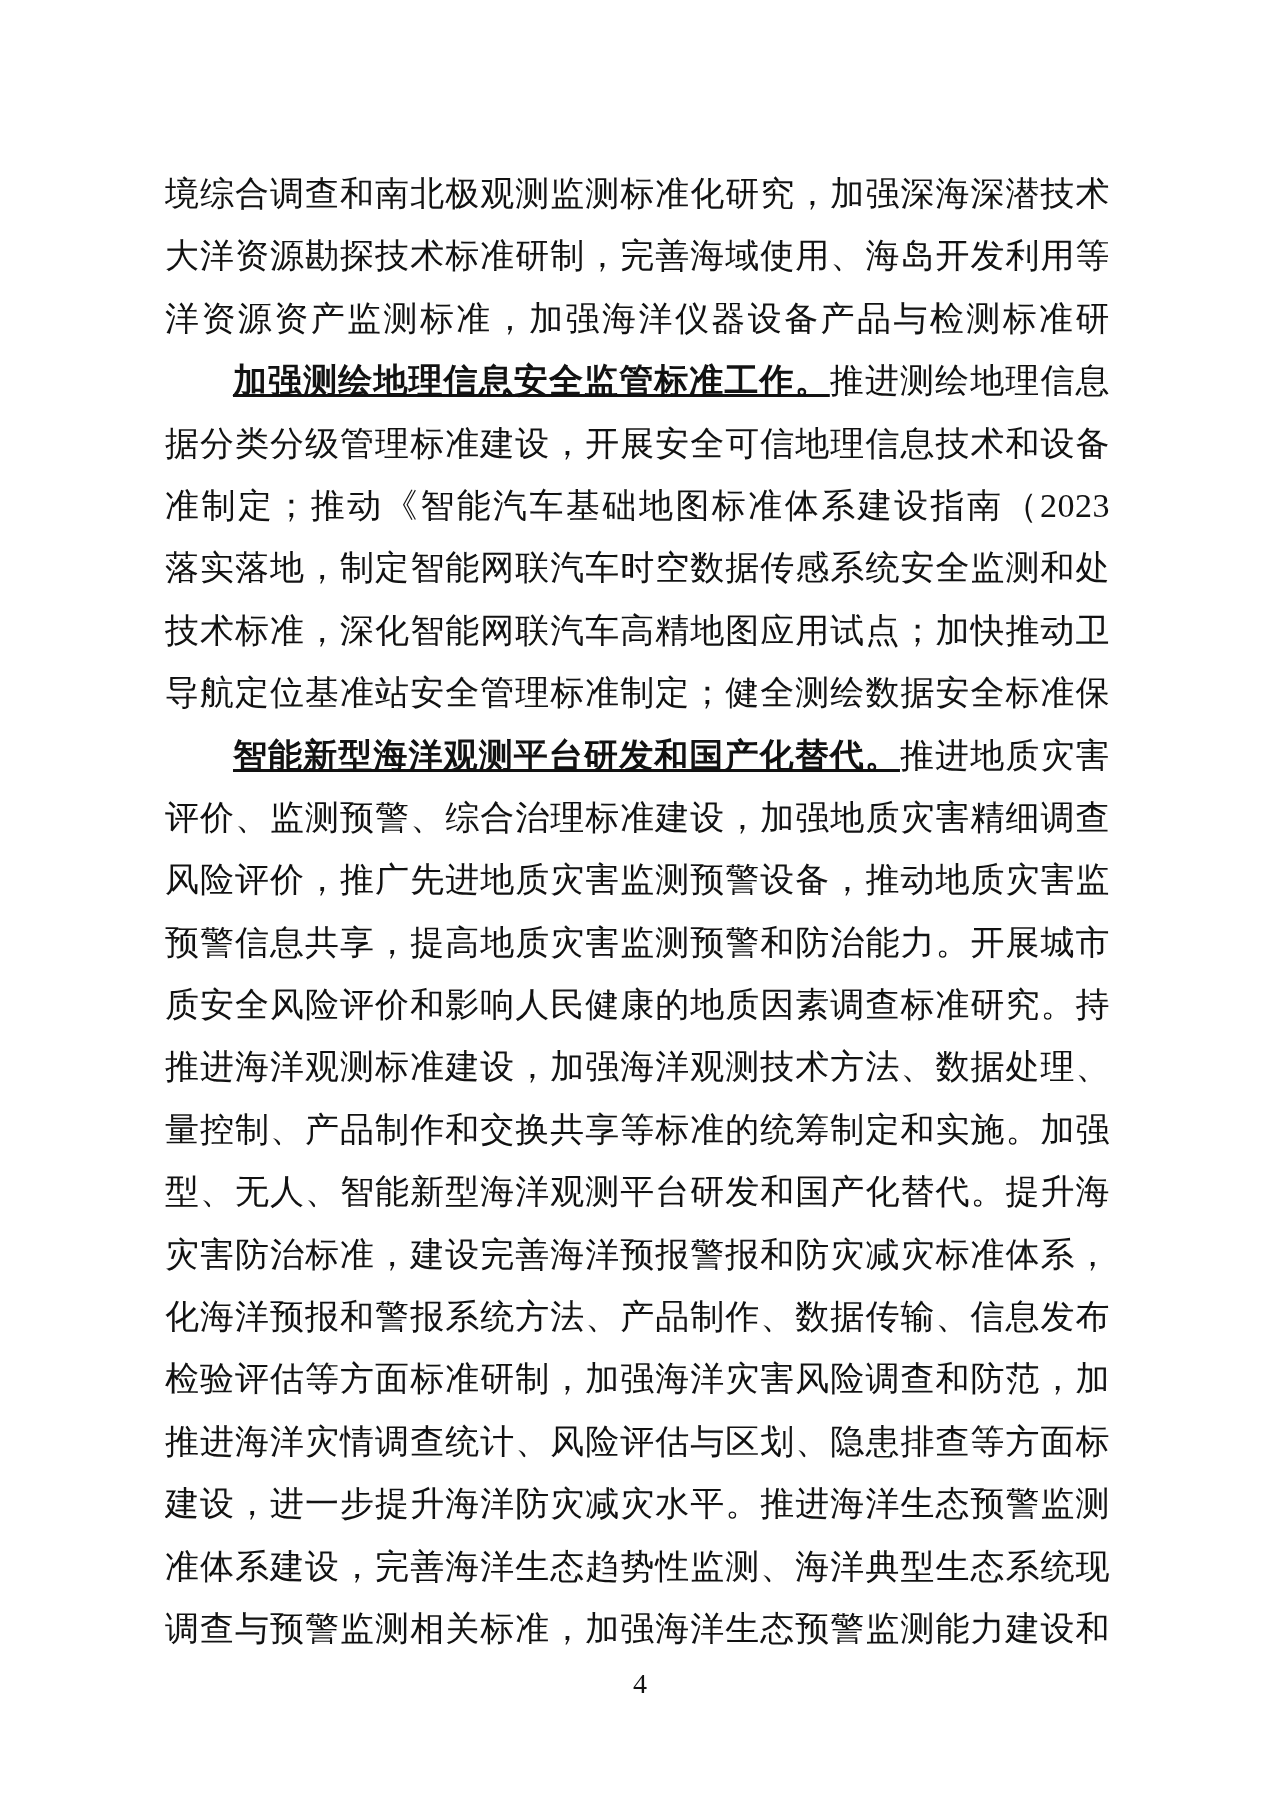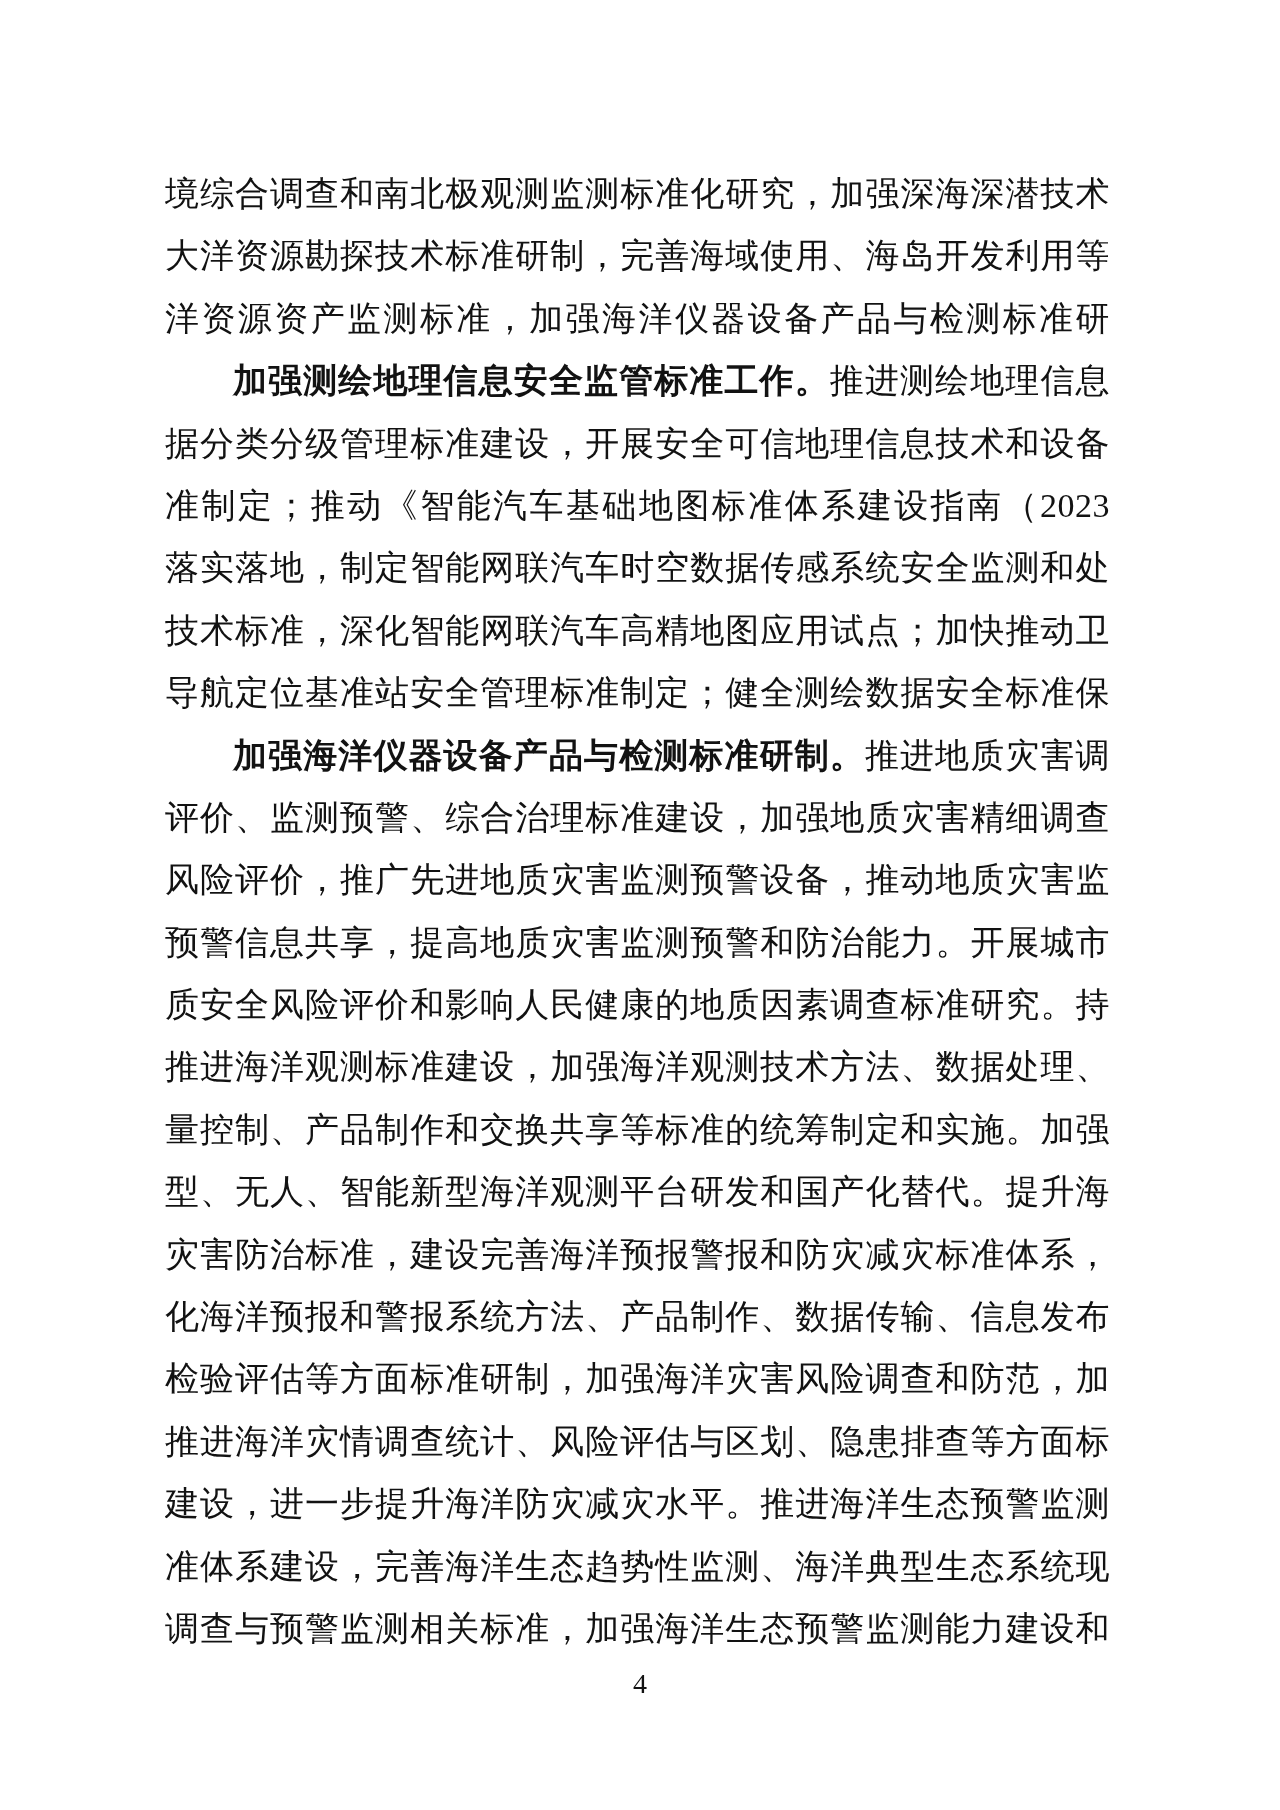--- a/index.html
+++ b/index.html
@@ -30,20 +30,21 @@
     text-align: justify;
     text-align-last: justify;
     letter-spacing: 0.5px;
     overflow: hidden;
   }
   .doc-line.indent {
     text-indent: 2em;
   }
   .doc-line .bold-seg {
     font-weight: 700;
+    text-decoration: underline;
   }
   .page-footer {
     position: absolute;
     left: 0;
     width: 1280px;
     top: 1668px;
     text-align: center;
     font-size: 28px;
     color: #121212;
     font-family: "Liberation Serif", "DejaVu Serif", serif;
@@ -57,21 +58,21 @@
 
   <div class="doc-line"><span>境综合调查和南北极观测监测标准化研究，加强深海深潜技术和</span></div>
       <div class="doc-line"><span>大洋资源勘探技术标准研制，完善海域使用、海岛开发利用等海</span></div>
       <div class="doc-line"><span>洋资源资产监测标准，加强海洋仪器设备产品与检测标准研制。</span></div>
       <div class="doc-line indent"><span class="bold-seg">加强测绘地理信息安全监管标准工作。</span><span>推进测绘地理信息数</span></div>
       <div class="doc-line"><span>据分类分级管理标准建设，开展安全可信地理信息技术和设备标</span></div>
       <div class="doc-line"><span>准制定；推动《智能汽车基础地图标准体系建设指南（2023 版）》</span></div>
       <div class="doc-line"><span>落实落地，制定智能网联汽车时空数据传感系统安全监测和处理</span></div>
       <div class="doc-line"><span>技术标准，深化智能网联汽车高精地图应用试点；加快推动卫星</span></div>
       <div class="doc-line"><span>导航定位基准站安全管理标准制定；健全测绘数据安全标准保障。</span></div>
-      <div class="doc-line indent"><span class="bold-seg">加强海洋仪器设备产品与检测标准研制。</span><span>推进地质灾害调查</span></div>
+      <div class="doc-line indent"><span class="bold-seg">智能新型海洋观测平台研发和国产化替代。</span><span>推进地质灾害调查</span></div>
       <div class="doc-line"><span>评价、监测预警、综合治理标准建设，加强地质灾害精细调查和</span></div>
       <div class="doc-line"><span>风险评价，推广先进地质灾害监测预警设备，推动地质灾害监测</span></div>
       <div class="doc-line"><span>预警信息共享，提高地质灾害监测预警和防治能力。开展城市地</span></div>
       <div class="doc-line"><span>质安全风险评价和影响人民健康的地质因素调查标准研究。持续</span></div>
       <div class="doc-line"><span>推进海洋观测标准建设，加强海洋观测技术方法、数据处理、质</span></div>
       <div class="doc-line"><span>量控制、产品制作和交换共享等标准的统筹制定和实施。加强小</span></div>
       <div class="doc-line"><span>型、无人、智能新型海洋观测平台研发和国产化替代。提升海洋</span></div>
       <div class="doc-line"><span>灾害防治标准，建设完善海洋预报警报和防灾减灾标准体系，强</span></div>
       <div class="doc-line"><span>化海洋预报和警报系统方法、产品制作、数据传输、信息发布和</span></div>
       <div class="doc-line"><span>检验评估等方面标准研制，加强海洋灾害风险调查和防范，加快</span></div>

